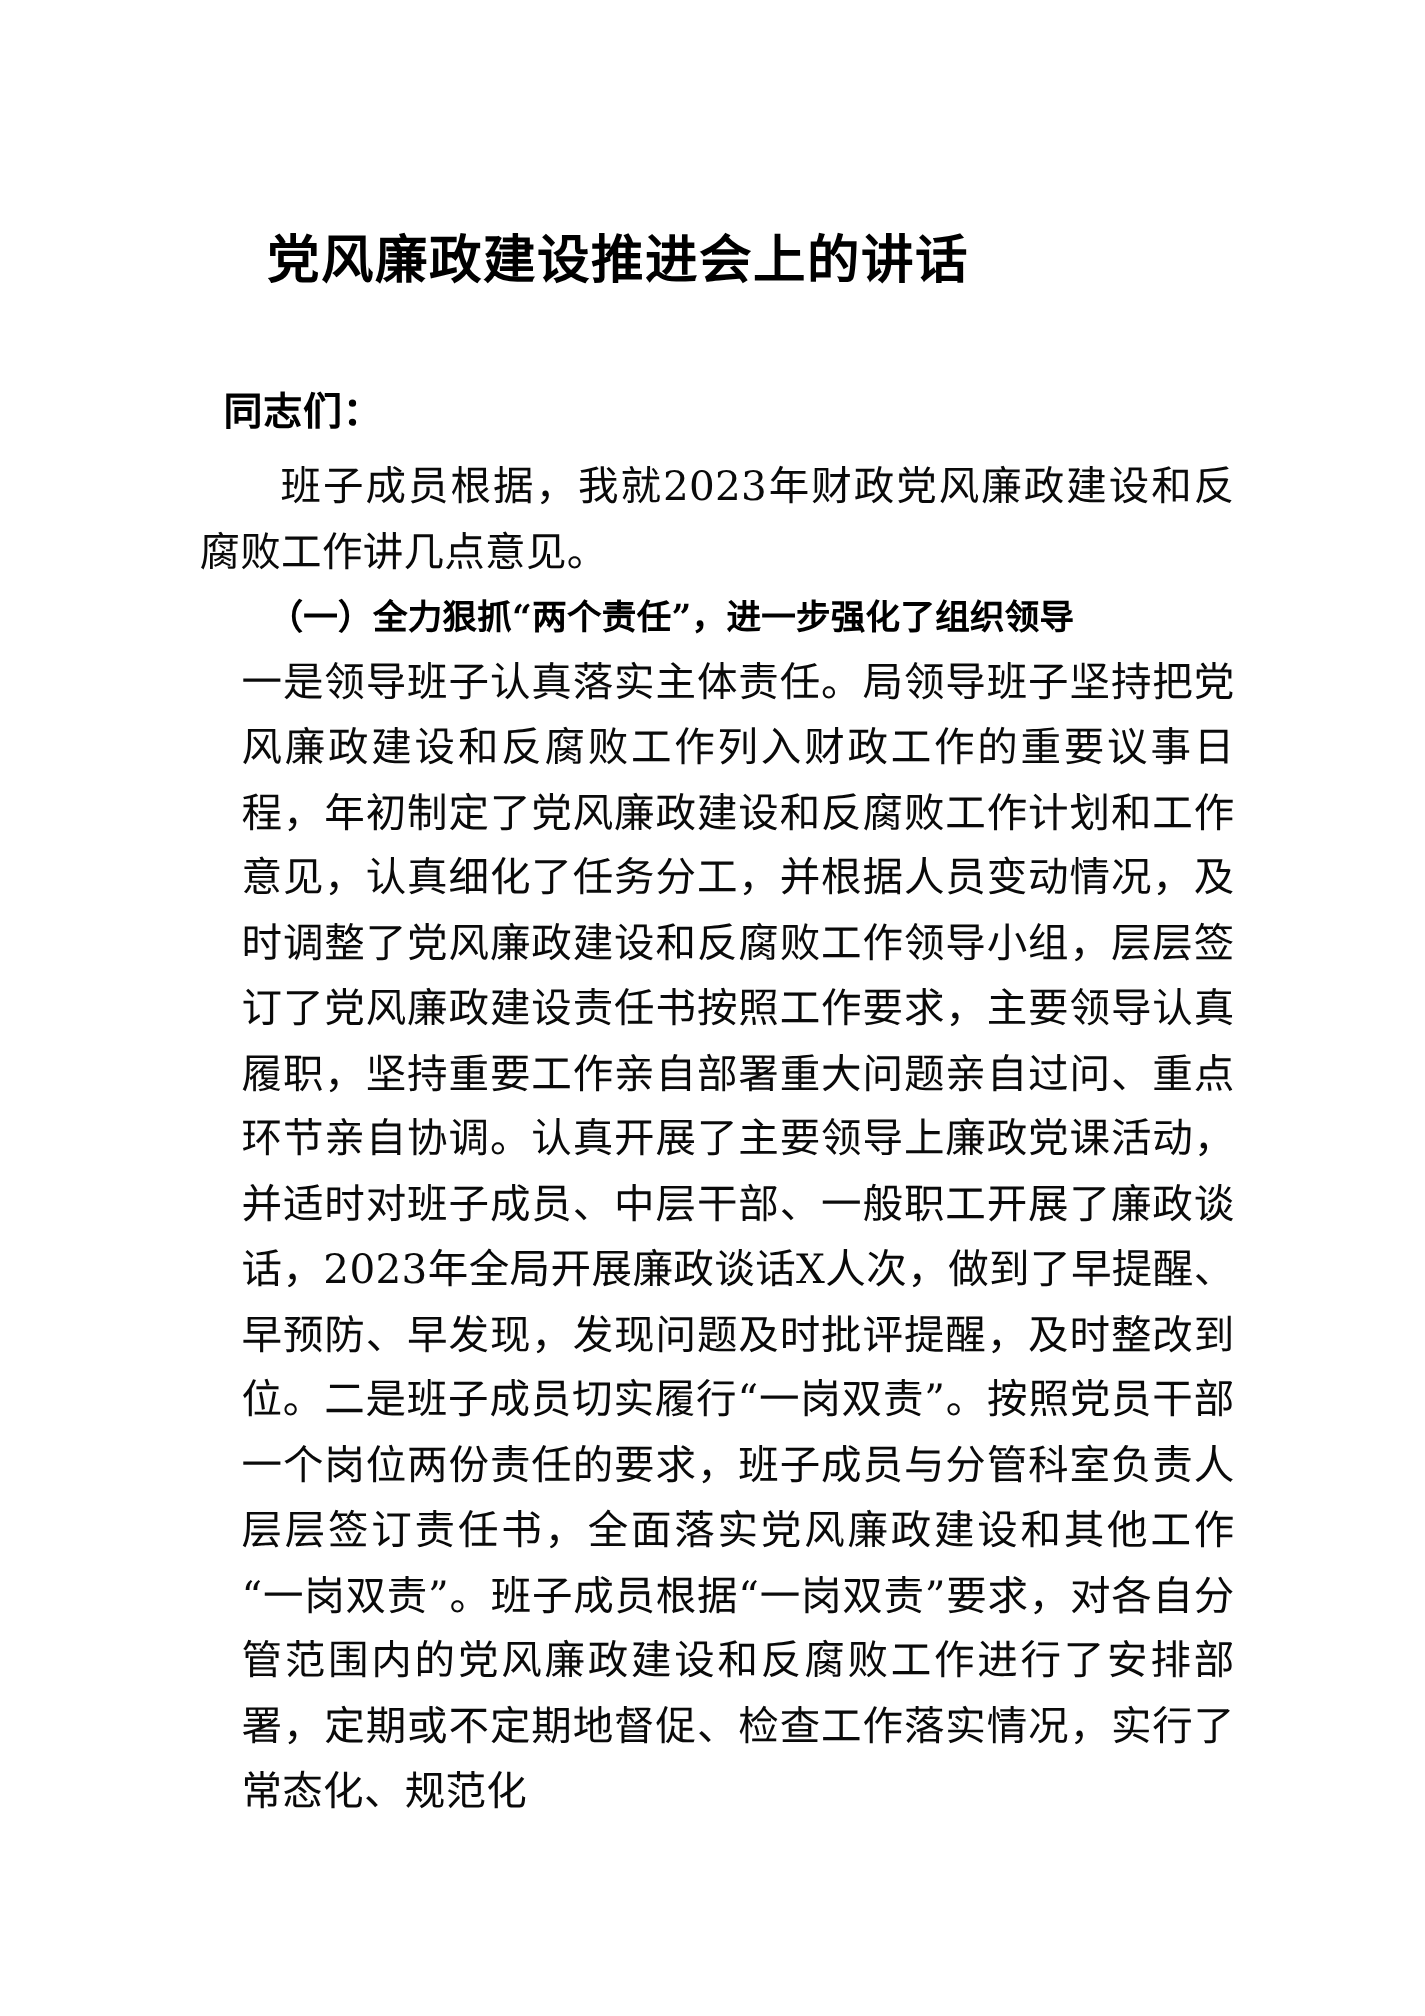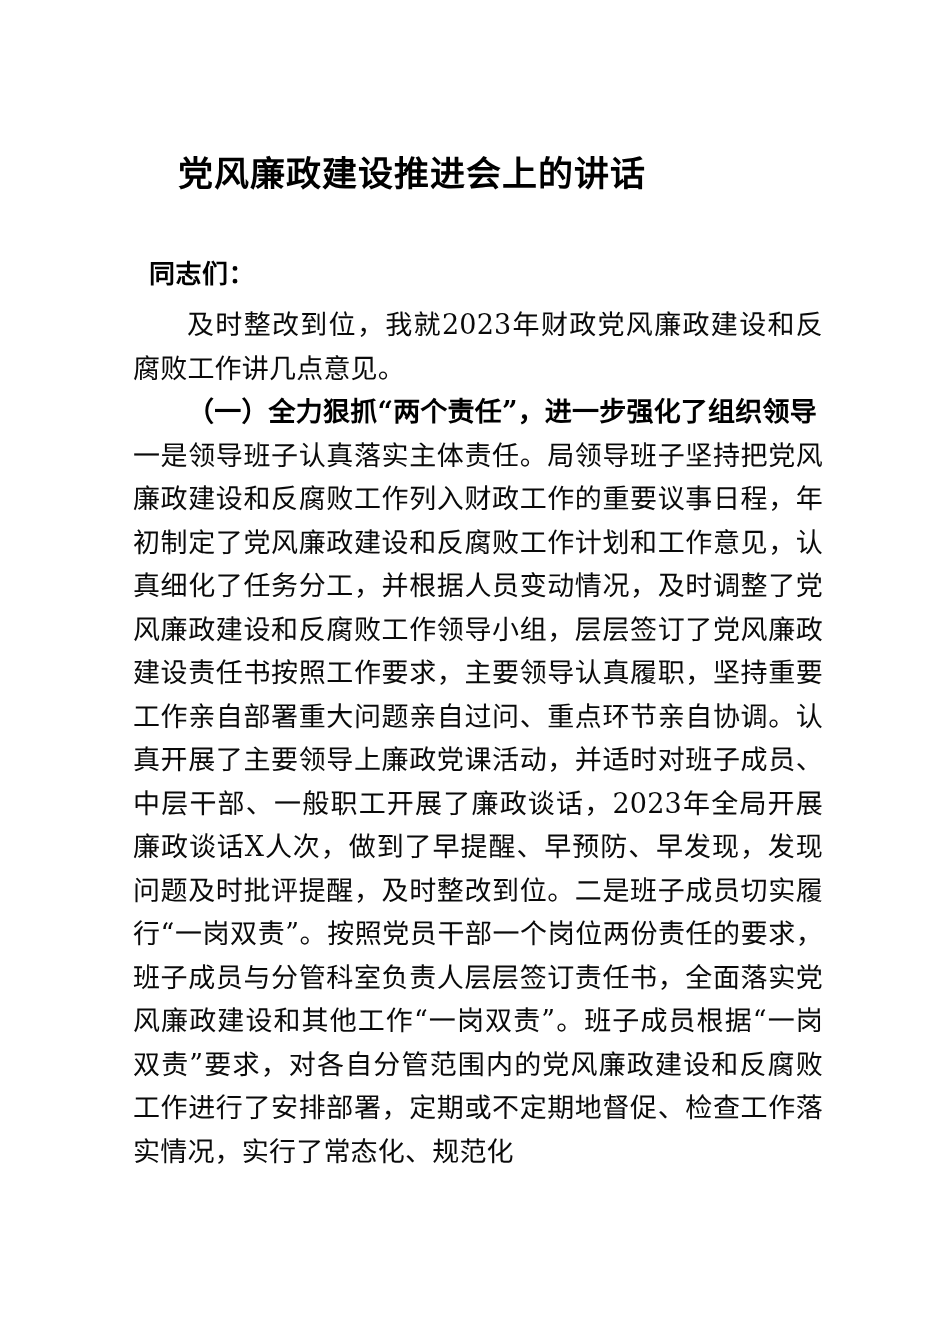--- a/index.html
+++ b/index.html
@@ -89,45 +89,46 @@
     color: #000000;
     text-indent: 2em;
     letter-spacing: 0.4px;
   }
 
   
   p.heading-2 {
     margin: 0;
     font-family: "DejaVu Serif", "Liberation Serif", serif;
     font-weight: 700;
-    font-size: 27px;
+    font-size: 23px;
     line-height: 43.5px;
     color: #000000;
     text-indent: 2em;
     letter-spacing: 0.2px;
   }
 
   
   p.para-cont {
     text-indent: 0;
+    margin-left: 28px;
   }
 </style>
 </head>
 <body>
 
 <div class="page">
   <div class="content">
 
     <h1 class="doc-title">党风廉政建设推进会上的讲话</h1>
 
     <div class="salutation">同志们：</div>
 
     <div class="body-block">
 
-      <p class="para">及时整改到位，我就2023年财政党风廉政建设和反腐败工作讲几点意见。</p>
+      <p class="para">班子成员根据，我就2023年财政党风廉政建设和反腐败工作讲几点意见。</p>
 
 
       <p class="heading-2">（一）全力狠抓“两个责任”，进一步强化了组织领导</p>
 
       <p class="para para-cont">一是领导班子认真落实主体责任。局领导班子坚持把党风廉政建设和反腐败工作列入财政工作的重要议事日程，年初制定了党风廉政建设和反腐败工作计划和工作意见，认真细化了任务分工，并根据人员变动情况，及时调整了党风廉政建设和反腐败工作领导小组，层层签订了党风廉政建设责任书按照工作要求，主要领导认真履职，坚持重要工作亲自部署重大问题亲自过问、重点环节亲自协调。认真开展了主要领导上廉政党课活动，并适时对班子成员、中层干部、一般职工开展了廉政谈话，2023年全局开展廉政谈话X人次，做到了早提醒、早预防、早发现，发现问题及时批评提醒，及时整改到位。二是班子成员切实履行“一岗双责”。按照党员干部一个岗位两份责任的要求，班子成员与分管科室负责人层层签订责任书，全面落实党风廉政建设和其他工作“一岗双责”。班子成员根据“一岗双责”要求，对各自分管范围内的党风廉政建设和反腐败工作进行了安排部署，定期或不定期地督促、检查工作落实情况，实行了常态化、规范化</p>
 
     </div>
 
   </div>
 </div>

